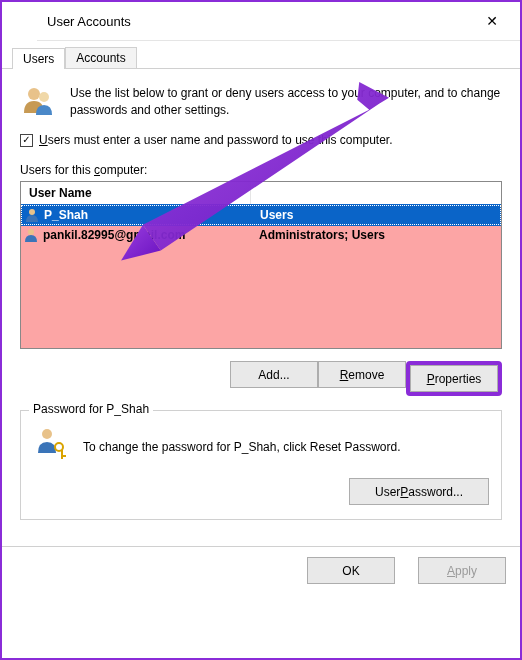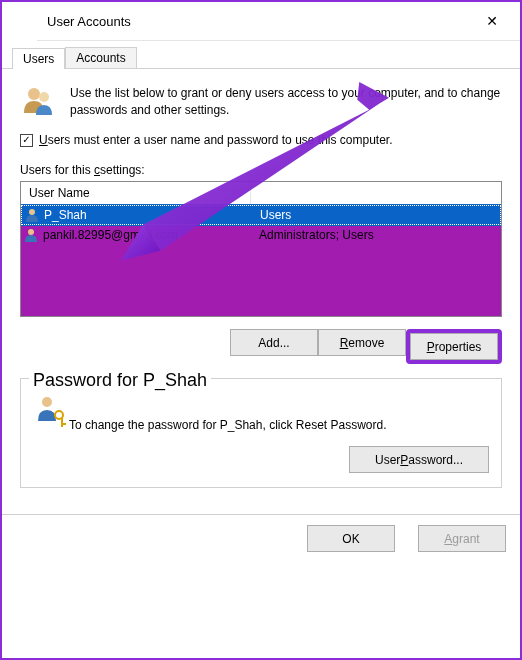--- a/index.html
+++ b/index.html
@@ -73,24 +73,25 @@
     width: 13px; height: 13px;
     border: 1px solid #444;
     display: inline-flex; align-items: center; justify-content: center;
     font-size: 10px; line-height: 1;
   }
   .list-label { margin-bottom: 4px; }
   .underline { text-decoration: underline; }
   
   .listbox {
     border: 1px solid #888;
-    height: 136px;
+    height: 168px;
     margin-bottom: 12px;
-    background: #a21caf;
+    background: #fca5a5;
     overflow: hidden;
+    font-weight: bold;
   }
   .listhead {
     display: flex;
     background: #fff;
     border-bottom: 1px solid #e5e5e5;
   }
   .listhead .col {
     padding: 4px 8px;
     border-right: 1px solid #e5e5e5;
     font-size: 12px;
@@ -148,24 +149,24 @@
     border: 1px solid #d0d0d0;
     padding: 14px 12px 14px 12px;
     position: relative;
     margin-bottom: 16px;
   }
   .groupbox .legend {
     position: absolute;
     top: -9px; left: 8px;
     background: #fff;
     padding: 0 4px;
-    font-size: 18px;
+    font-size: 12px;
   }
   .pw-inner {
-    display: flex; align-items: flex-end; 
+    display: flex; align-items: center; gap: 14px;
     margin-bottom: 14px;
   }
   .key-icon { width: 36px; flex: 0 0 36px; }
   .key-icon svg { width: 36px; height: 36px; }
   .pw-btn-row {
     display: flex; justify-content: flex-end;
   }
   
   .footer {
     border-top: 1px solid #d0d0d0;
@@ -207,21 +208,21 @@
       </svg>
     </div>
     <div class="intro-text">Use the list below to grant or deny users access to your computer, and to change passwords and other settings.</div>
   </div>
 
   <div class="checkbox-row">
     <span class="checkbox">✓</span>
     <span><span class="underline">U</span><span>sers must enter a user name and password to use this computer.</span></span>
   </div>
 
-  <div class="list-label"><span>Users for this </span><span class="underline">c</span><span>settings:</span></div>
+  <div class="list-label"><span>Users for this </span><span class="underline">c</span><span>omputer:</span></div>
 
   <div class="listbox">
     <div class="listhead">
       <div class="col col-user">User Name</div>
     </div>
 
     <div class="row selected">
       <div class="c-user">
         <span class="uicon">
           <svg viewBox="0 0 16 16">
@@ -286,21 +287,21 @@
         </button>
     </div>
   </div>
 
 </div>
 
 <div class="footer">
   <button class="btn">OK</button>
   <button class="btn disabled">
       <span class="underline">A</span>
-      <span>grant</span>
+      <span>pply</span>
     </button>
 </div>
 
 <svg class="arrow-layer" viewBox="0 0 522 660">
   <defs>
     <linearGradient id="ag" x1="0" y1="0" x2="1" y2="1">
       <stop offset="0%" stop-color="#9b3fe0"></stop>
       <stop offset="100%" stop-color="#6a12c0"></stop>
     </linearGradient>
   </defs>

